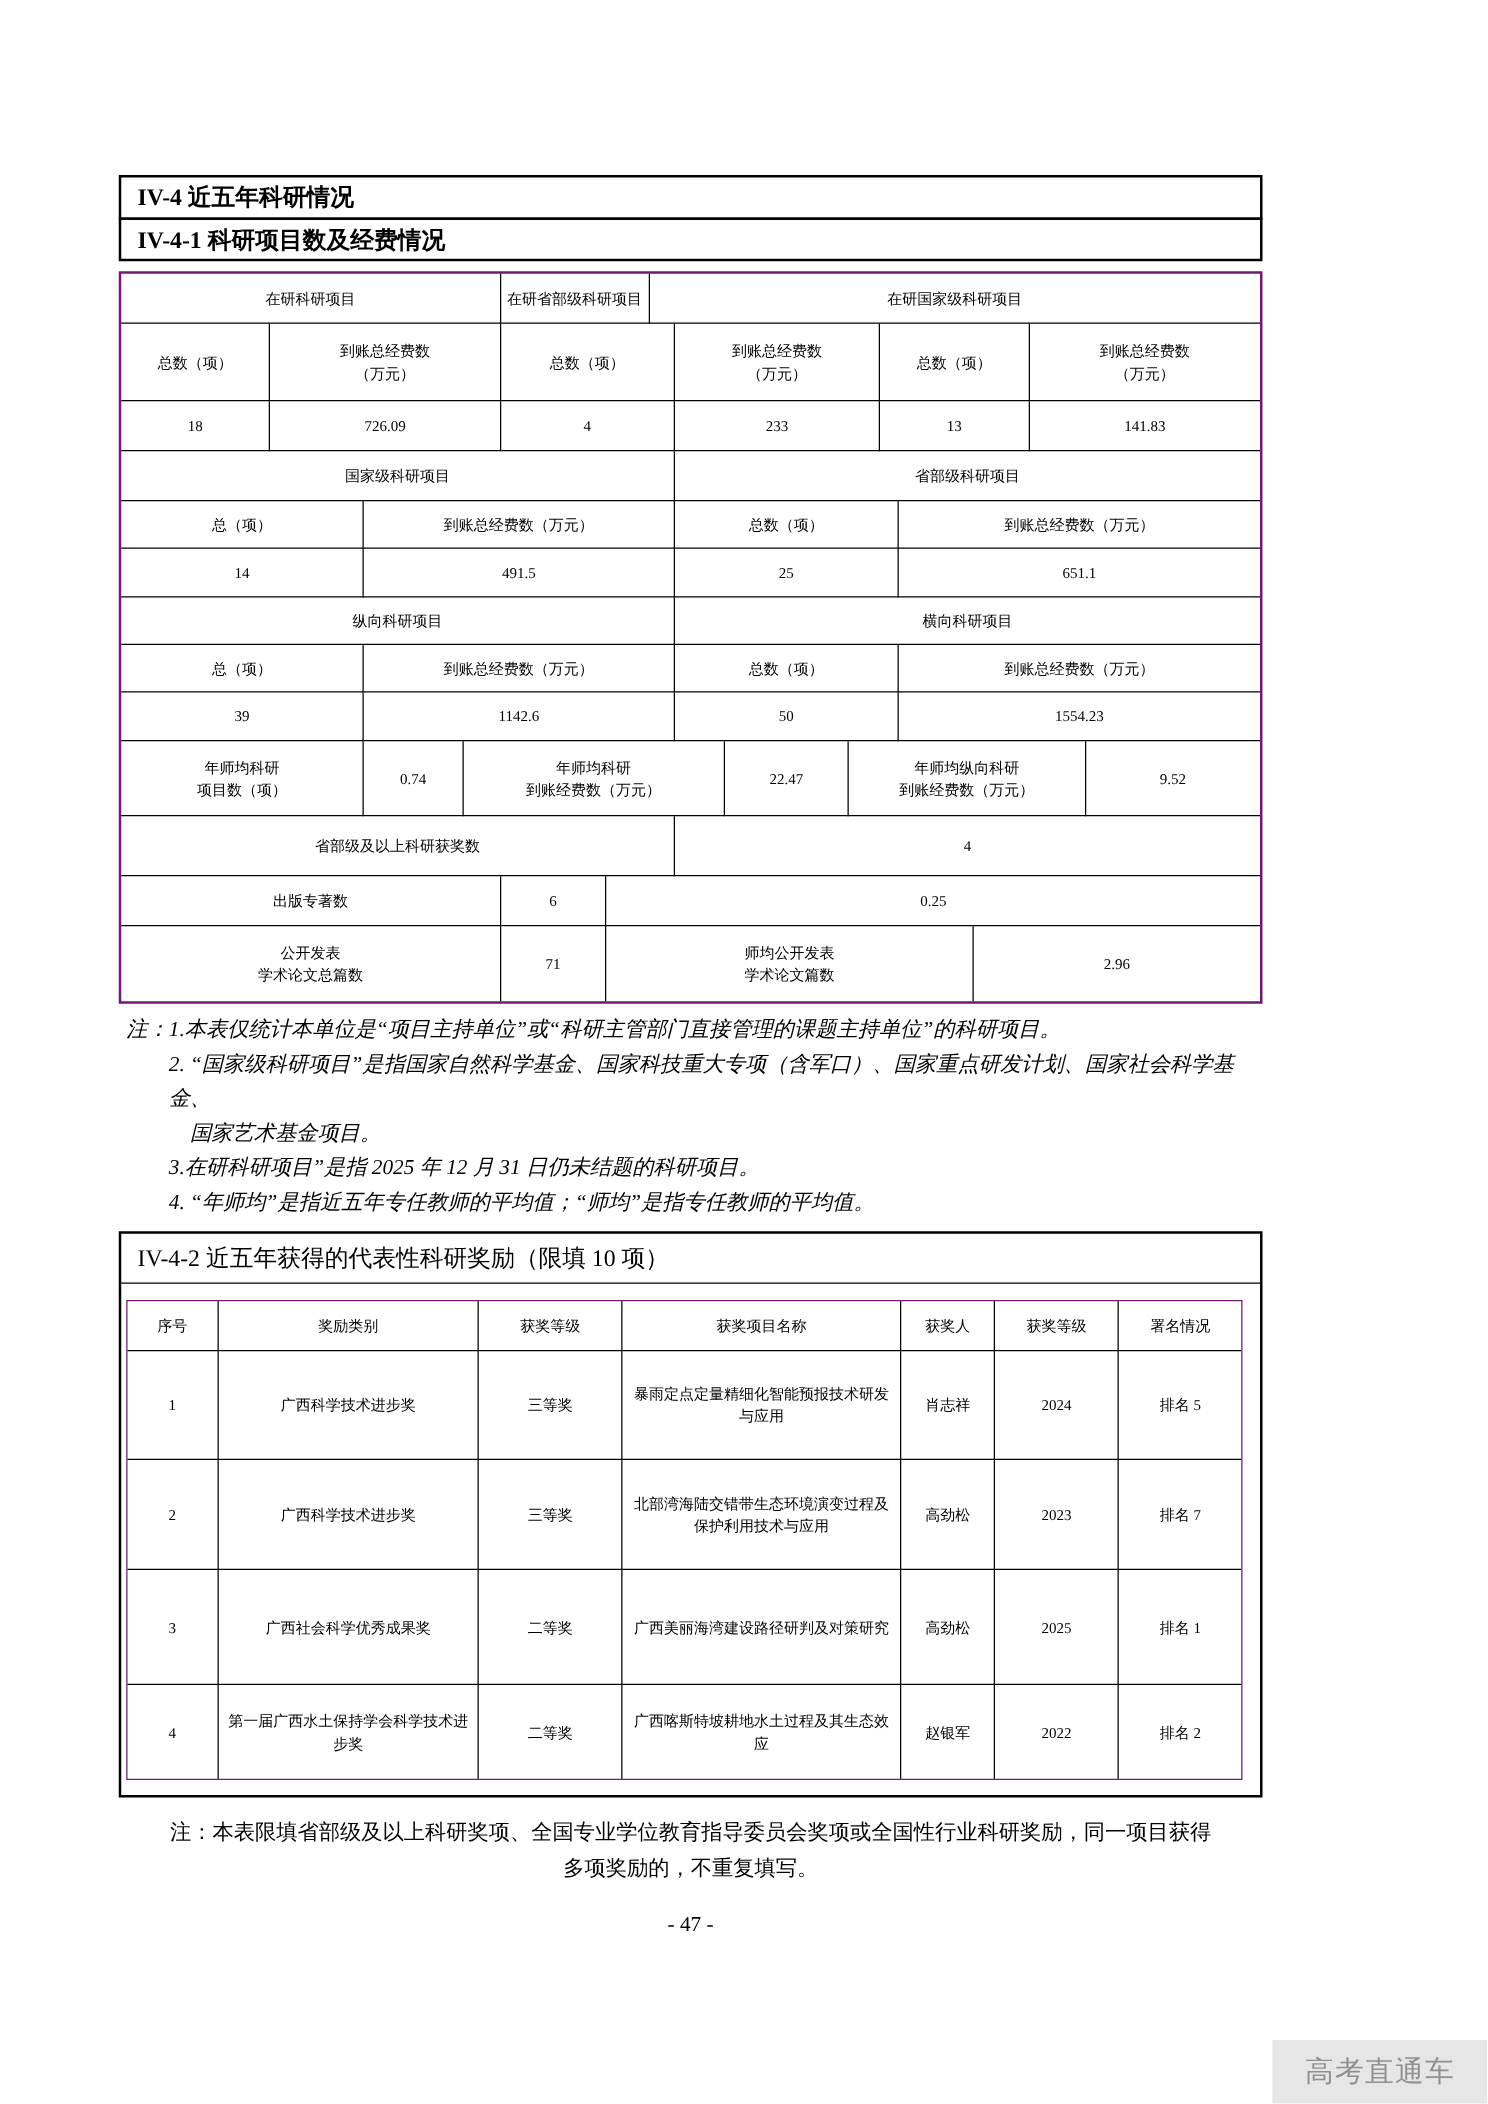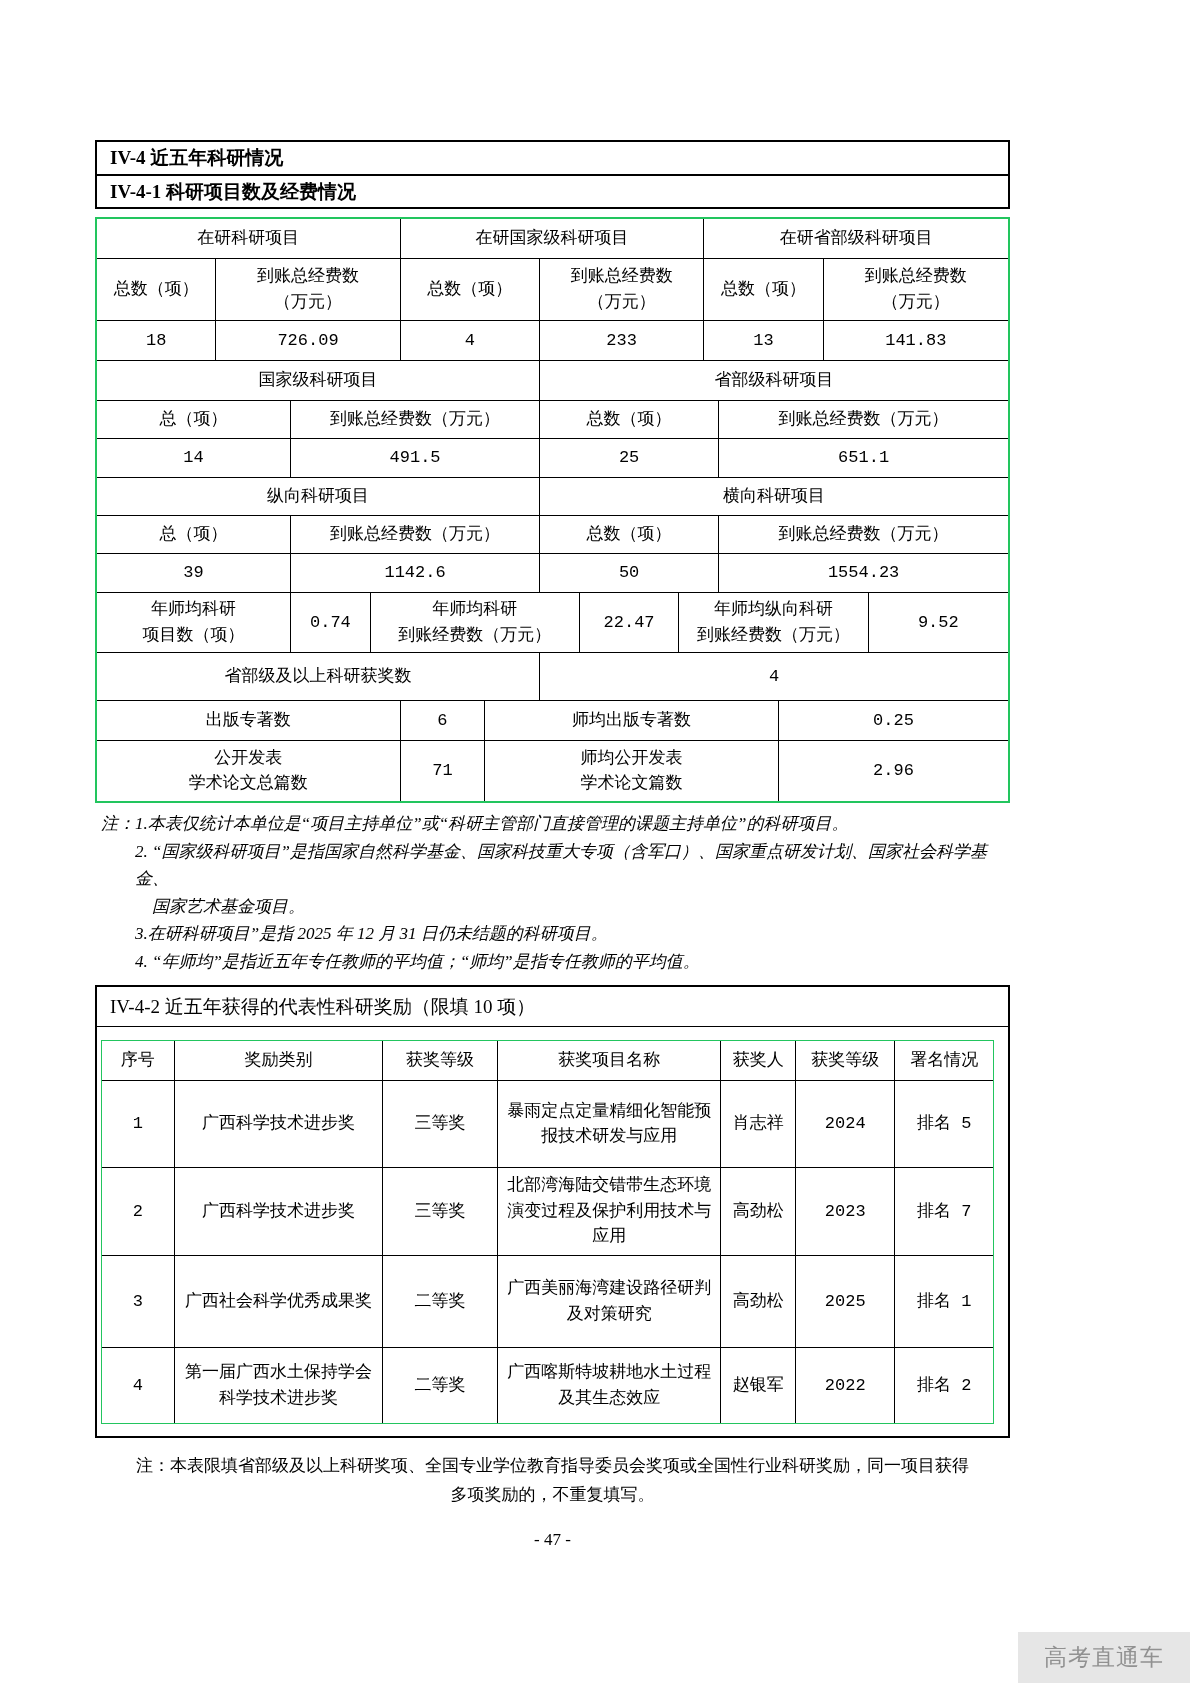--- a/index.html
+++ b/index.html
@@ -5,21 +5,21 @@
   * { margin:0; padding:0; box-sizing:border-box; }
   html,body { background:#ffffff; }
   body { font-family:"Liberation Serif","DejaVu Serif",serif; color:#000; }
   .page { position:relative; width:1190px; height:1683px; margin:0 auto; background:#fff; overflow:hidden; }
   .content { position:absolute; left:95px; top:140px; width:915px; }
 
   .hbox { border:2px solid #000; height:36px; display:flex; align-items:center; padding-left:13px;
           font-weight:bold; font-size:19px;text-align:center; }
   .hbox.second { margin-top:-2px; height:35px; }
 
-  .tbl { border:2px solid #22c55e; font-size:17px;font-family:Liberation Mono, monospace; }
+  .tbl { border:2px solid #701a75; font-size:12px; }
   .tbl.main { margin-top:8px; }
   .trow { display:flex; width:100%; }
   .cell { flex:0 0 auto; display:flex; align-items:center; justify-content:center; text-align:center;
           white-space:pre-line; border-right:1px solid #000; border-bottom:1px solid #000;
           padding:2px 5px; min-width:0; line-height:1.5; }
   .trow .cell:last-child { border-right:none; flex:1 1 0; }
   .tbl .trow:last-child .cell { border-bottom:none; }
 
   .notes { margin-top:7px; font-size:17px; line-height:1.62; }
   .notes div { padding-left:6px;font-style:italic; }
@@ -48,22 +48,22 @@
     <div class="hbox">
       <span>IV-4   近五年科研情况</span>
     </div>
     <div class="hbox second">
       <span>IV-4-1 科研项目数及经费情况</span>
     </div>
 
     <div class="tbl main">
       <div class="trow" style="min-height:40px">
         <div class="cell" style="flex-basis:33.33%">在研科研项目</div>
+        <div class="cell">在研省部级科研项目</div>
         <div class="cell" style="flex-basis:33.33%">在研国家级科研项目</div>
-        <div class="cell">在研省部级科研项目</div>
       </div>
       <div class="trow" style="min-height:62px">
         <div class="cell" style="flex-basis:13.11%">总数（项）</div>
         <div class="cell" style="flex-basis:20.22%">到账总经费数
 （万元）</div>
         <div class="cell" style="flex-basis:15.30%">总数（项）</div>
         <div class="cell" style="flex-basis:18.03%">到账总经费数
 （万元）</div>
         <div class="cell" style="flex-basis:13.11%">总数（项）</div>
         <div class="cell">到账总经费数
@@ -120,21 +120,20 @@
 到账经费数（万元）</div>
         <div class="cell">9.52</div>
       </div>
       <div class="trow" style="min-height:48px">
         <div class="cell" style="flex-basis:48.63%">省部级及以上科研获奖数</div>
         <div class="cell">4</div>
       </div>
       <div class="trow" style="min-height:40px">
         <div class="cell" style="flex-basis:33.33%">出版专著数</div>
         <div class="cell" style="flex-basis:9.29%">6</div>
-        <div class="cell" style="flex-basis:32.24%">师均出版专著数</div>
         <div class="cell">0.25</div>
       </div>
       <div class="trow" style="min-height:60px">
         <div class="cell" style="flex-basis:33.33%">公开发表
 学术论文总篇数</div>
         <div class="cell" style="flex-basis:9.29%">71</div>
         <div class="cell" style="flex-basis:32.24%">师均公开发表
 学术论文篇数</div>
         <div class="cell">2.96</div>
       </div>

